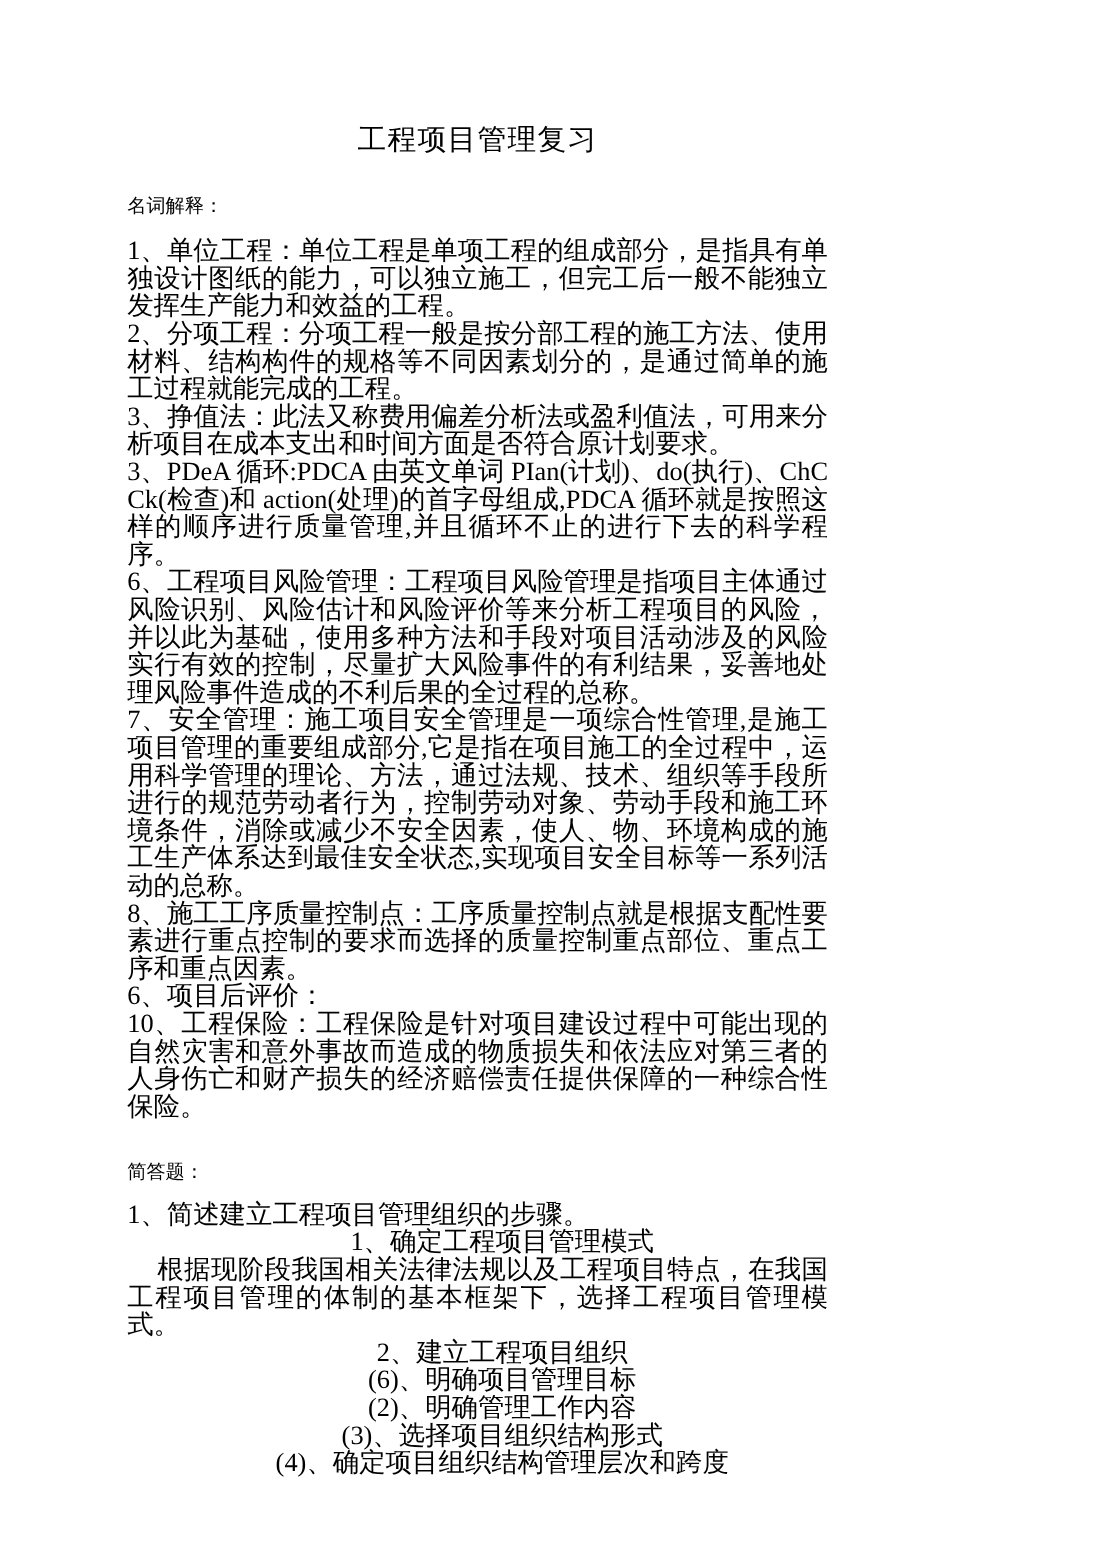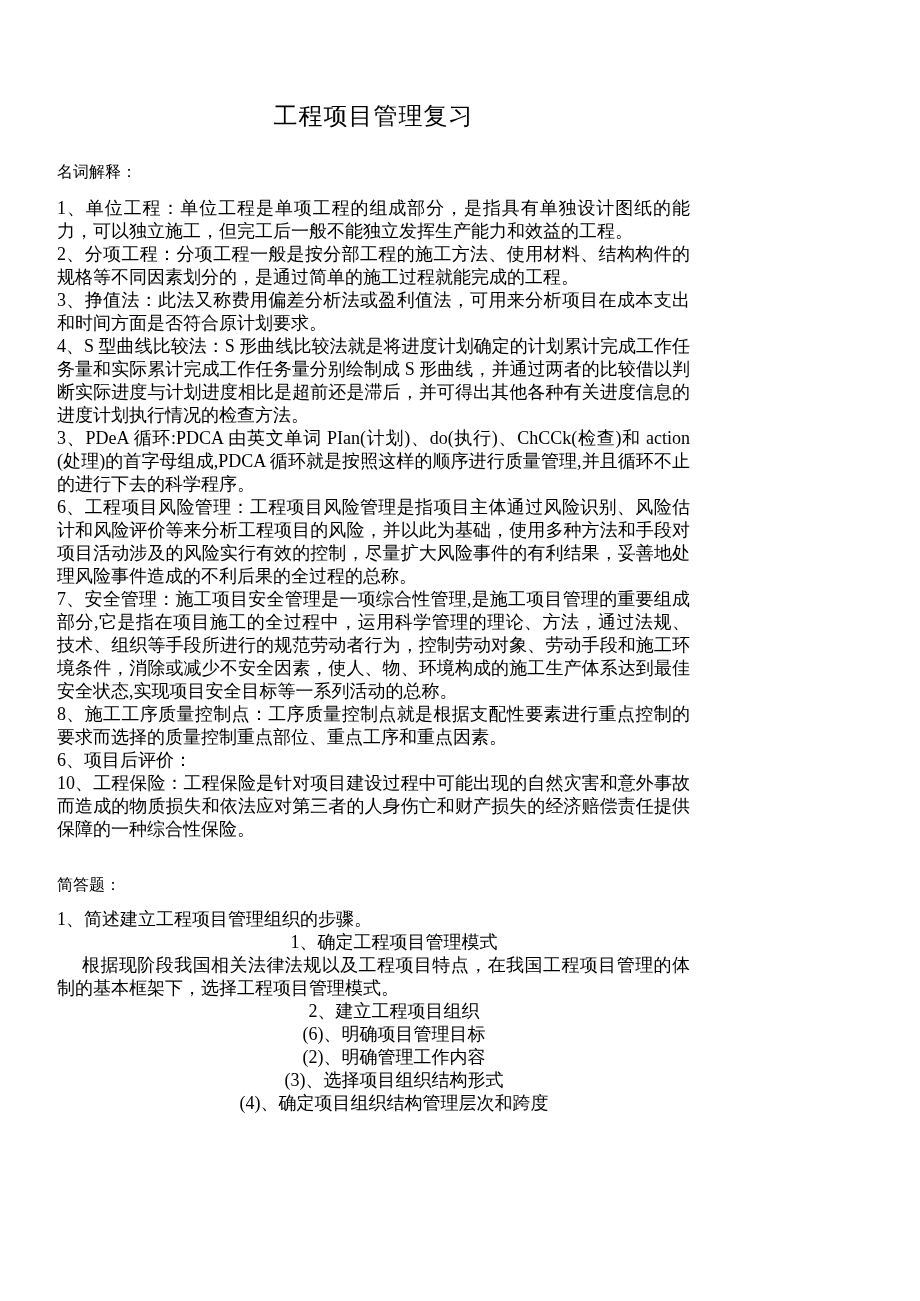--- a/index.html
+++ b/index.html
@@ -9,40 +9,40 @@
     height: 1301px;
     margin: 0 auto;
     color: #000000;
     font-family: "Liberation Serif", "DejaVu Serif", serif;
     overflow: hidden;
   }
   .page {
     width: 820px;
     height: 1301px;
     background: #ffffff;
-    padding: 100px 130px 40px 57px;
+    padding: 100px 130px 40px 106px;
   }
   .doc-title {
     font-size: 24px;
     font-weight: 400;
     text-align: center;
     letter-spacing: 1px;
     margin-bottom: 30px;
   }
   .sec-heading {
     font-size: 16px;
     font-weight: 400;
     margin-bottom: 14px;
   }
   .qa-heading {
     margin-top: 34px;
     margin-bottom: 12px;
   }
   .para {
-    font-size: 18px;
+    font-size: 22px;
     line-height: 23px;
     text-align: justify;
     word-break: break-all;
   }
   .ans-ind {
     padding-left: 41px;
     text-align: center;
   }
   .ans-hang {
     text-indent: 25px;
@@ -53,21 +53,20 @@
 
 <div class="page">
 
   <h1 class="doc-title">工程项目管理复习</h1>
 
   <h2 class="sec-heading">名词解释：</h2>
 
   <p class="para">1、单位工程：单位工程是单项工程的组成部分，是指具有单独设计图纸的能力，可以独立施工，但完工后一般不能独立发挥生产能力和效益的工程。</p>
   <p class="para">2、分项工程：分项工程一般是按分部工程的施工方法、使用材料、结构构件的规格等不同因素划分的，是通过简单的施工过程就能完成的工程。</p>
   <p class="para">3、挣值法：此法又称费用偏差分析法或盈利值法，可用来分析项目在成本支出和时间方面是否符合原计划要求。</p>
-  <p class="para">4、S 型曲线比较法：S 形曲线比较法就是将进度计划确定的计划累计完成工作任务量和实际累计完成工作任务量分别绘制成 S 形曲线，并通过两者的比较借以判断实际进度与计划进度相比是超前还是滞后，并可得出其他各种有关进度信息的进度计划执行情况的检查方法。</p>
   <p class="para">3、PDeA 循环:PDCA 由英文单词 PIan(计划)、do(执行)、ChCCk(检查)和 action(处理)的首字母组成,PDCA 循环就是按照这样的顺序进行质量管理,并且循环不止的进行下去的科学程序。</p>
   <p class="para">6、工程项目风险管理：工程项目风险管理是指项目主体通过风险识别、风险估计和风险评价等来分析工程项目的风险，并以此为基础，使用多种方法和手段对项目活动涉及的风险实行有效的控制，尽量扩大风险事件的有利结果，妥善地处理风险事件造成的不利后果的全过程的总称。</p>
   <p class="para">7、安全管理：施工项目安全管理是一项综合性管理,是施工项目管理的重要组成部分,它是指在项目施工的全过程中，运用科学管理的理论、方法，通过法规、技术、组织等手段所进行的规范劳动者行为，控制劳动对象、劳动手段和施工环境条件，消除或减少不安全因素，使人、物、环境构成的施工生产体系达到最佳安全状态,实现项目安全目标等一系列活动的总称。</p>
   <p class="para">8、施工工序质量控制点：工序质量控制点就是根据支配性要素进行重点控制的要求而选择的质量控制重点部位、重点工序和重点因素。</p>
   <p class="para">6、项目后评价：</p>
   <p class="para">10、工程保险：工程保险是针对项目建设过程中可能出现的自然灾害和意外事故而造成的物质损失和依法应对第三者的人身伤亡和财产损失的经济赔偿责任提供保障的一种综合性保险。</p>
 
   <h2 class="sec-heading qa-heading">简答题：</h2>
 
   <p class="para">1、简述建立工程项目管理组织的步骤。</p>

